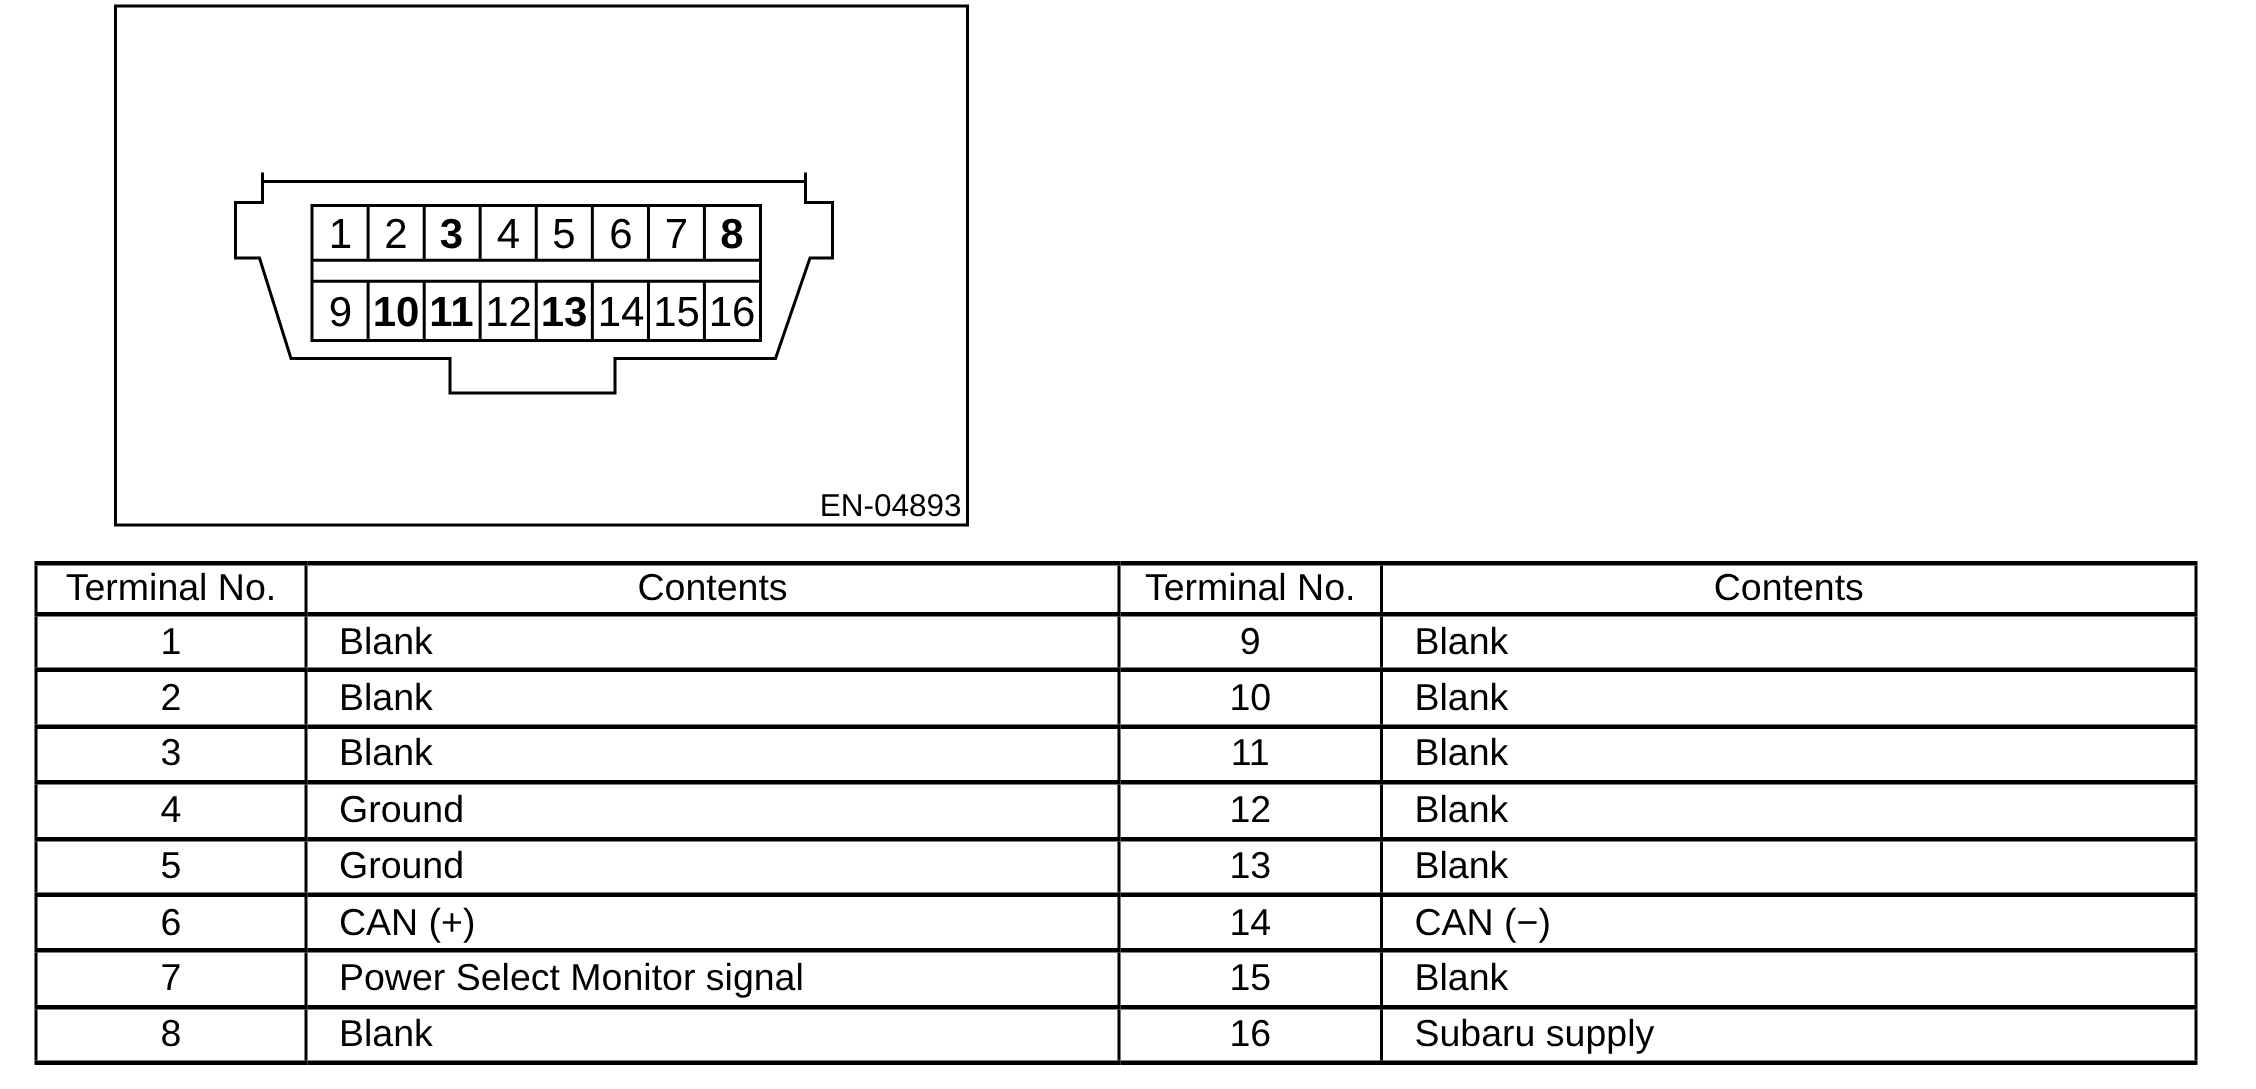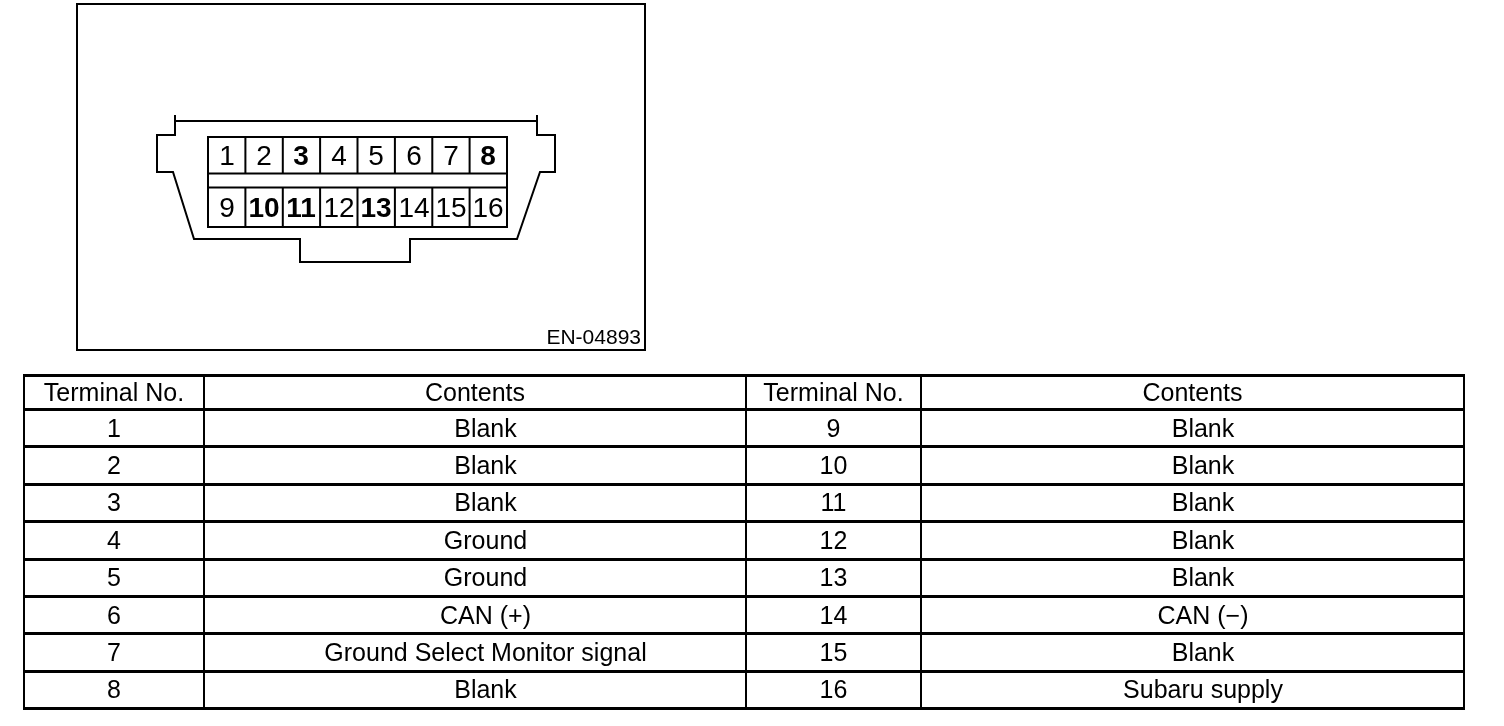--- a/index.html
+++ b/index.html
@@ -60,21 +60,21 @@
     vertical-align: middle;
     padding: 0;
     overflow: hidden;
     white-space: nowrap;
   }
   .pinout-table th { height: 31px; text-align: center; }
   .pinout-table td { height: 34px; }
   .pinout-table td.num { text-align: center; }
   .pinout-table td.contents, 
   .pinout-table th.contents-h { }
-  .pinout-table td.contents { text-align: center; padding-left: 21px; }
+  .pinout-table td.contents { text-align: left; padding-left: 21px; }
 </style>
 </head>
 <body>
 
 <div id="page">
 
   <div class="figure-box">
     <svg width="566" height="344" viewBox="2 2 566 344">
 
       <polygon points="99,118 461,118 461,132 479,132 479,169 464,169 441,236 334,236 334,259 224,259 224,236 118,236 97,169 81,169 81,132 99,132" fill="#ffffff" stroke="#000000" stroke-width="2"></polygon>
@@ -163,21 +163,21 @@
         <td class="contents">Blank</td>
       </tr>
       <tr>
         <td class="num">6</td>
         <td class="contents">CAN (+)</td>
         <td class="num">14</td>
         <td class="contents">CAN (−)</td>
       </tr>
       <tr>
         <td class="num">7</td>
-        <td class="contents">Ground Select Monitor signal</td>
+        <td class="contents">Power Select Monitor signal</td>
         <td class="num">15</td>
         <td class="contents">Blank</td>
       </tr>
       <tr>
         <td class="num">8</td>
         <td class="contents">Blank</td>
         <td class="num">16</td>
         <td class="contents">Subaru supply</td>
       </tr>
     </tbody>

